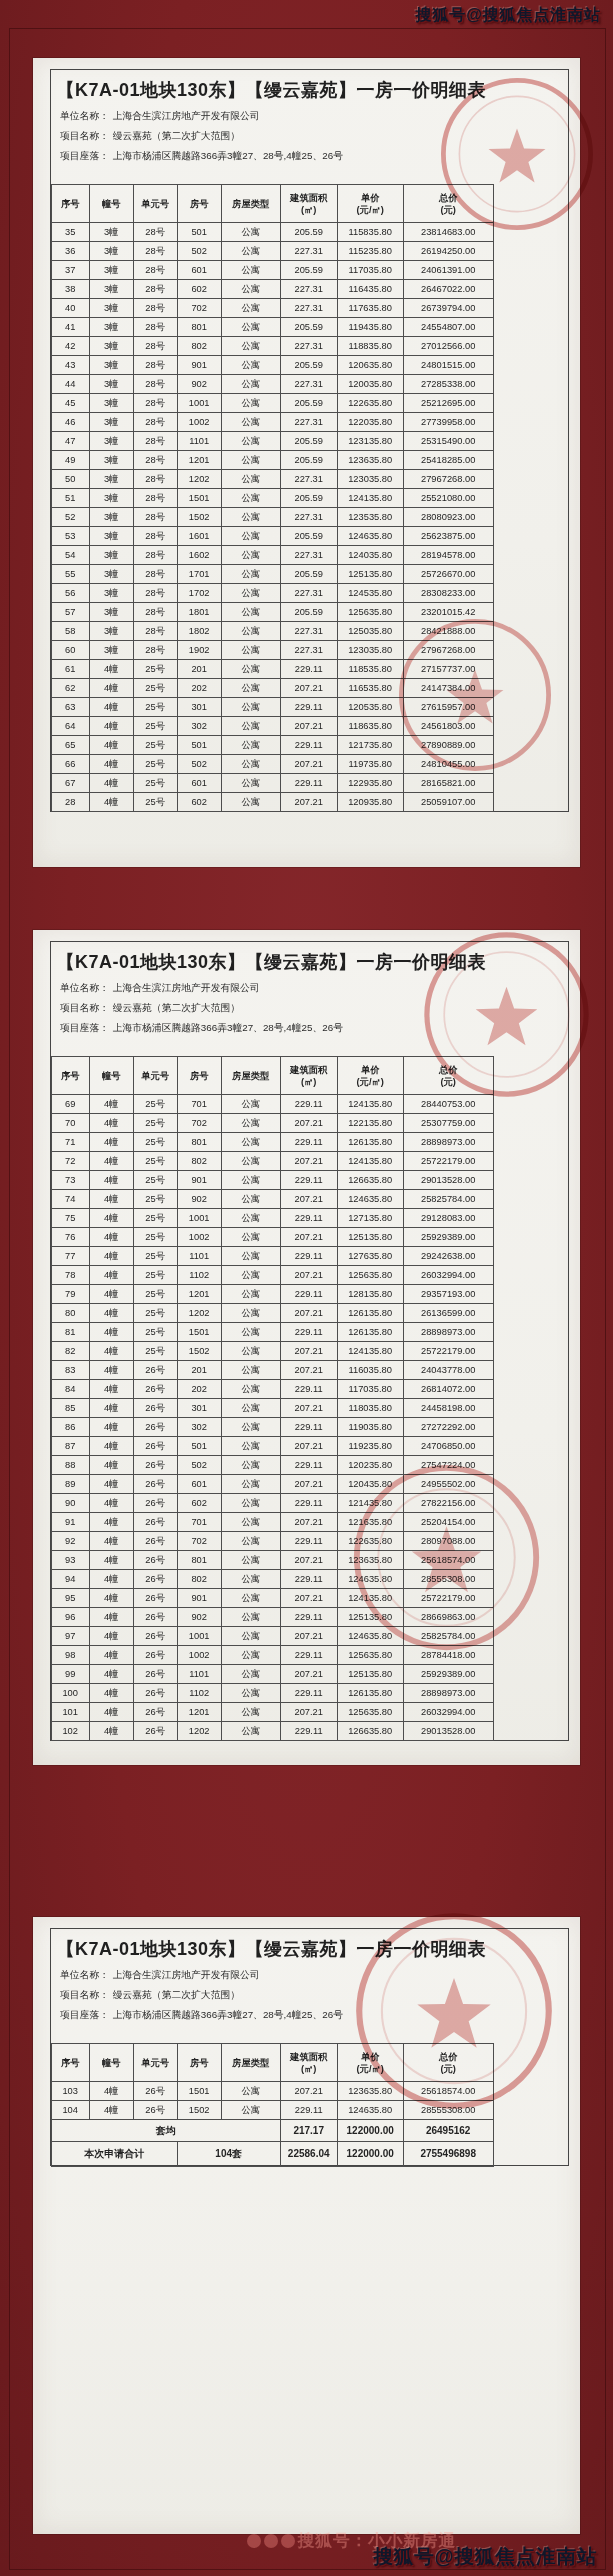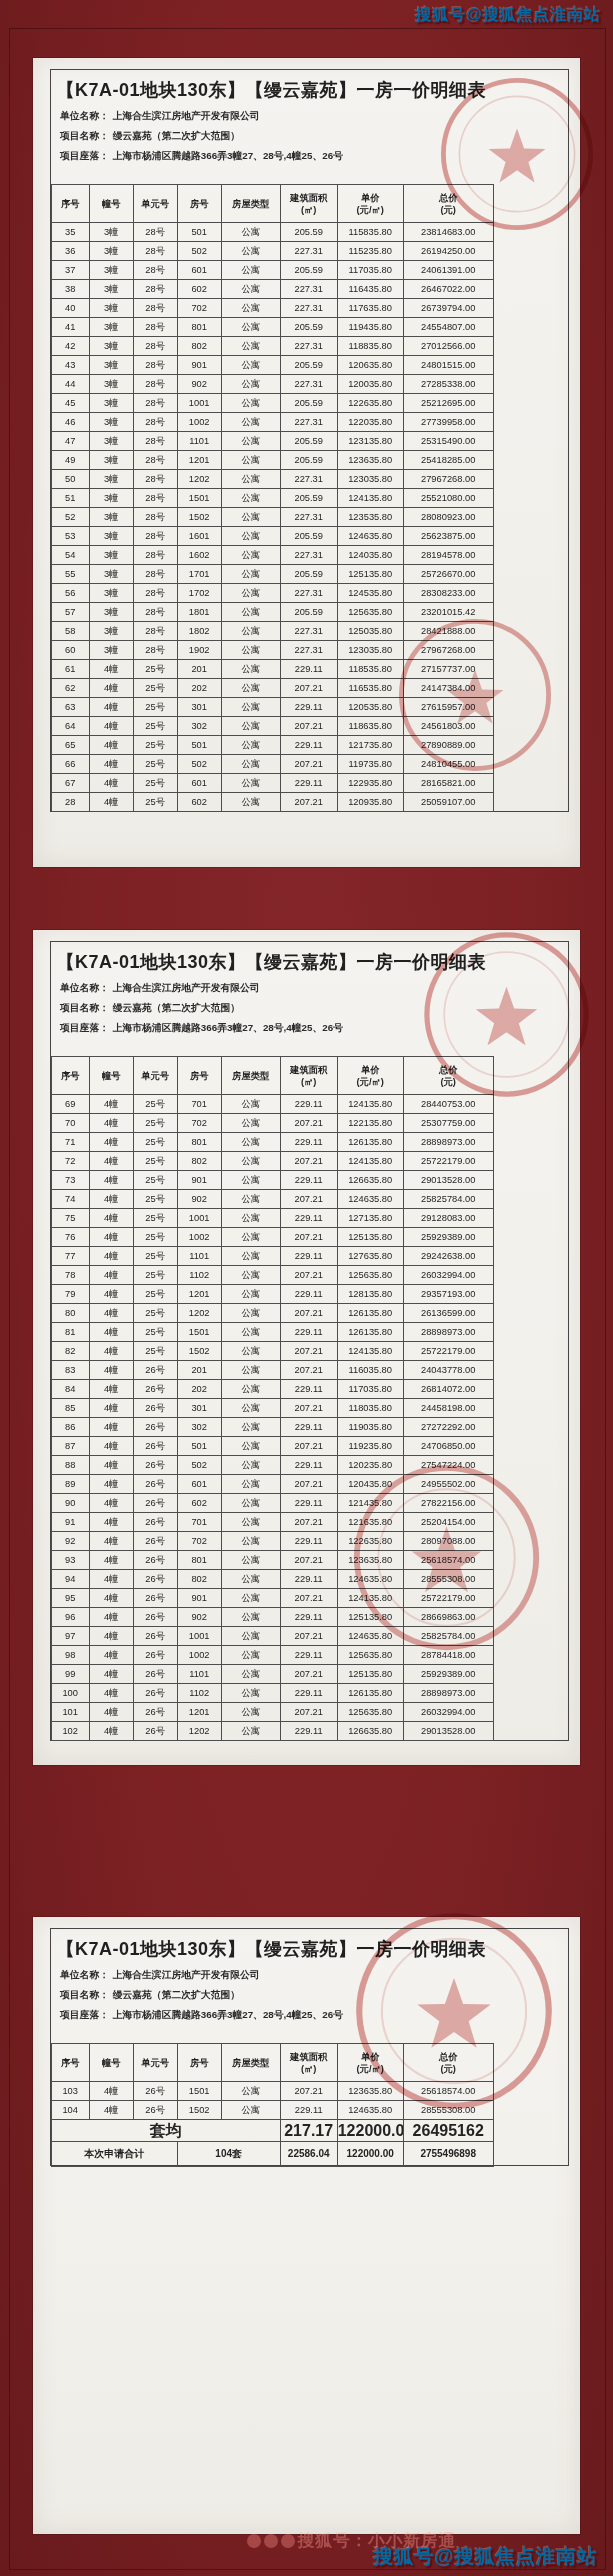--- a/index.html
+++ b/index.html
@@ -29,51 +29,51 @@
     position:relative;margin:11px 0 0 16.7px;width:517px;
     border:1.9px solid #454545;
   }
   .inner{width:441px;}
   .doc-title{
     width:441px;text-align:center;
     font-size:18px;font-weight:bold;color:#202020;
     letter-spacing:0.5px;padding:8.4px 0 3.7px 0;
   }
   .info-line{
-    font-size:9.8px;font-weight:bold;color:#2a2a2a;
+    font-size:9.8px;font-weight:normal;color:#2a2a2a;
     padding:1.9px 0 1.9px 9.3px;line-height:16px;
   }
   .info-line .lbl{margin-right:3.7px;}
   
   table.grid{
     width:441px;border-collapse:collapse;table-layout:fixed;
     margin-top:19px;margin-bottom:-1.9px;
   }
   table.grid th, table.grid td{
     border:0.9px solid #4d4d4d;
     color:#242424;text-align:center;vertical-align:middle;
     padding:0;overflow:hidden;
   }
   table.grid th{
     font-size:9.3px;font-weight:bold;height:37px;
     white-space:pre-line;line-height:12px;
   }
   table.grid td{font-size:9.3px;height:18px;line-height:11px;}
-  tr.sum-avg td{font-weight:bold;font-size:16px;height:20.5px;}
+  tr.sum-avg td{font-weight:bold;font-size:10px;height:20.5px;}
   tr.sum-total td{font-weight:bold;font-size:10px;height:24px;border-top:1.9px solid #3c3c3c;}
   
   .stamp{
     position:absolute;z-index:2;mix-blend-mode:multiply;
     opacity:.8;filter:blur(0.4px);pointer-events:none;
   }
   .stamp svg{display:block;width:100%;height:100%;}
   
   .wm{
     position:absolute;z-index:4;font-weight:bold;white-space:nowrap;
-    color:#0369a1;
+    color:#0f172a;
     text-shadow:0.9px 0.9px 0 #6d1316, 1.9px 1.9px 1.9px rgba(60,8,10,.8), -0.9px -0.9px 0 rgba(255,235,220,.25);
     letter-spacing:0.9px;
     text-align:right;
   }
   .wm-top{top:4.6px;right:13px;font-size:16px;}
   .wm-bottom{bottom:5.6px;right:16.7px;font-size:19.5px;}
   .wm-ghost{
     position:absolute;z-index:3;bottom:24px;right:158px;
     font-size:16.7px;font-weight:bold;color:rgba(255,160,150,.38);
     white-space:nowrap;letter-spacing:0.9px;

